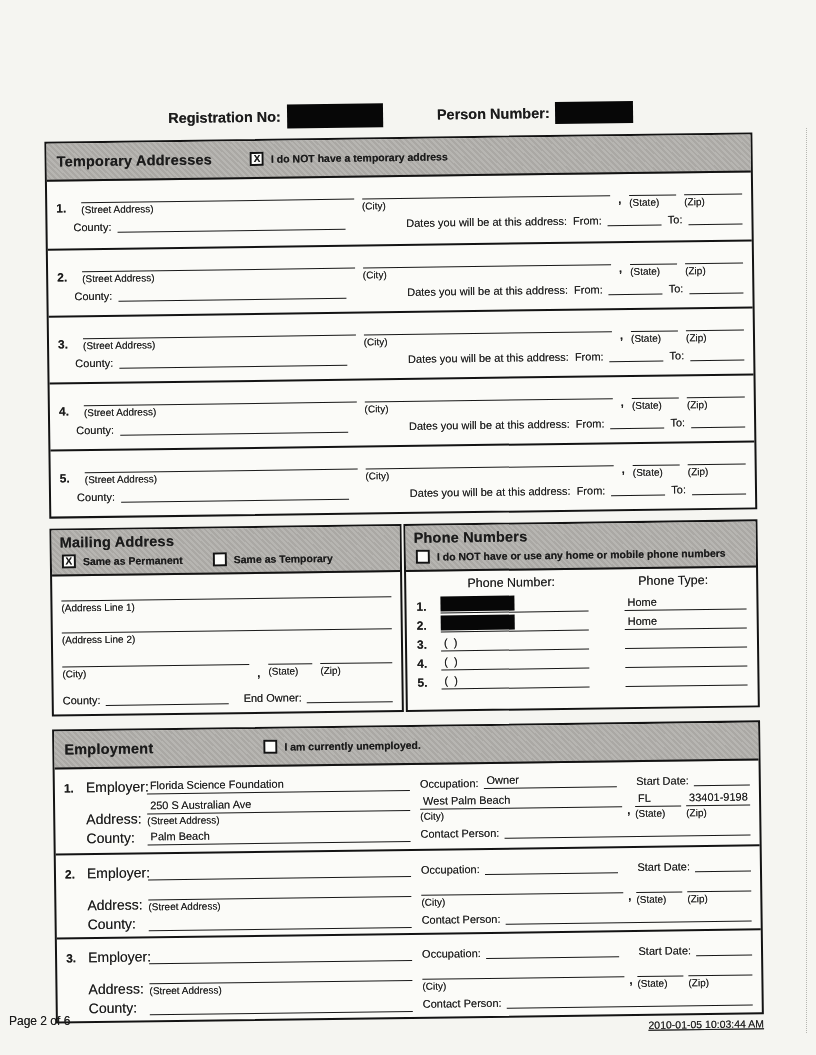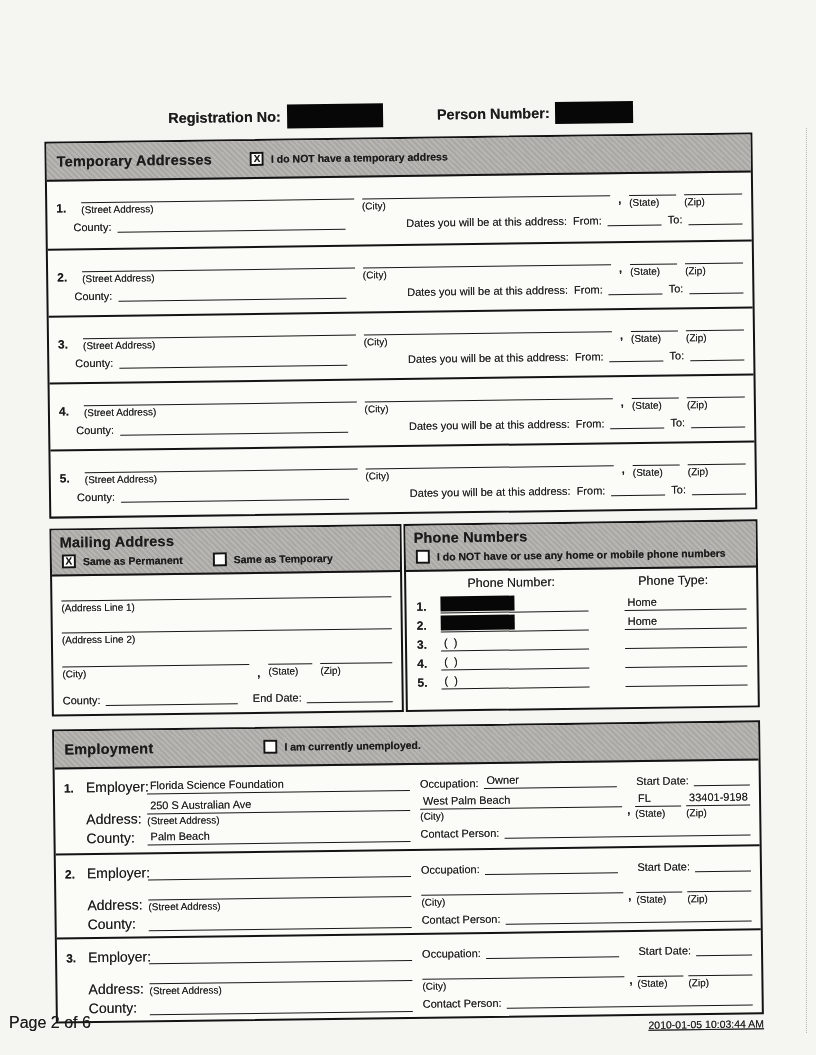--- a/index.html
+++ b/index.html
@@ -109,21 +109,21 @@
   .empright .erow2 { margin-top: 5px; }
   .empright .erow3 { margin-top: 3px; }
   .e-city { flex: 1; }
   .e-state { width: 46px; flex: 0 0 auto; }
   .e-zip { width: 64px; flex: 0 0 auto; }
   .startgroup { margin-left: 14px; display: flex; align-items: flex-end; gap: 5px; flex: 0 0 auto; }
   .startline { width: 56px; }
   .flex1 { flex: 1; }
 
   .stamp { text-align: right; font-size: 10.5px; margin-top: 3px; text-decoration: underline; }
-  .pagenum { position: absolute; left: 9px; top: 1014px; font-size: 16px; color: #1b1b1b; }
+  .pagenum { position: absolute; left: 9px; top: 1014px; font-size: 12px; color: #1b1b1b; }
 </style>
 </head>
 <body>
 
 <div class="scan-edge"></div>
 
 <div class="form">
 
   <div class="topline">
     <div class="reggroup">
@@ -351,21 +351,21 @@
               <div class="sub">(State)</div>
             </div>
           <div class="fld m-zip">
               <div class="line"></div>
               <div class="sub">(Zip)</div>
             </div>
         </div>
         <div class="mrow4">
           <span class="lab">County:</span>
           <div class="line m-countyline"></div>
-          <span class="lab">End Date:</span>
+          <span class="lab">End Owner:</span>
           <div class="line m-enddateline"></div>
         </div>
       </div>
     </div>
 
     <div class="sec phonebox">
       <div class="bar bar-stack">
         <div class="sectitle">Phone Numbers</div>
         <div class="cbrow">
           <span class="cbgroup">

